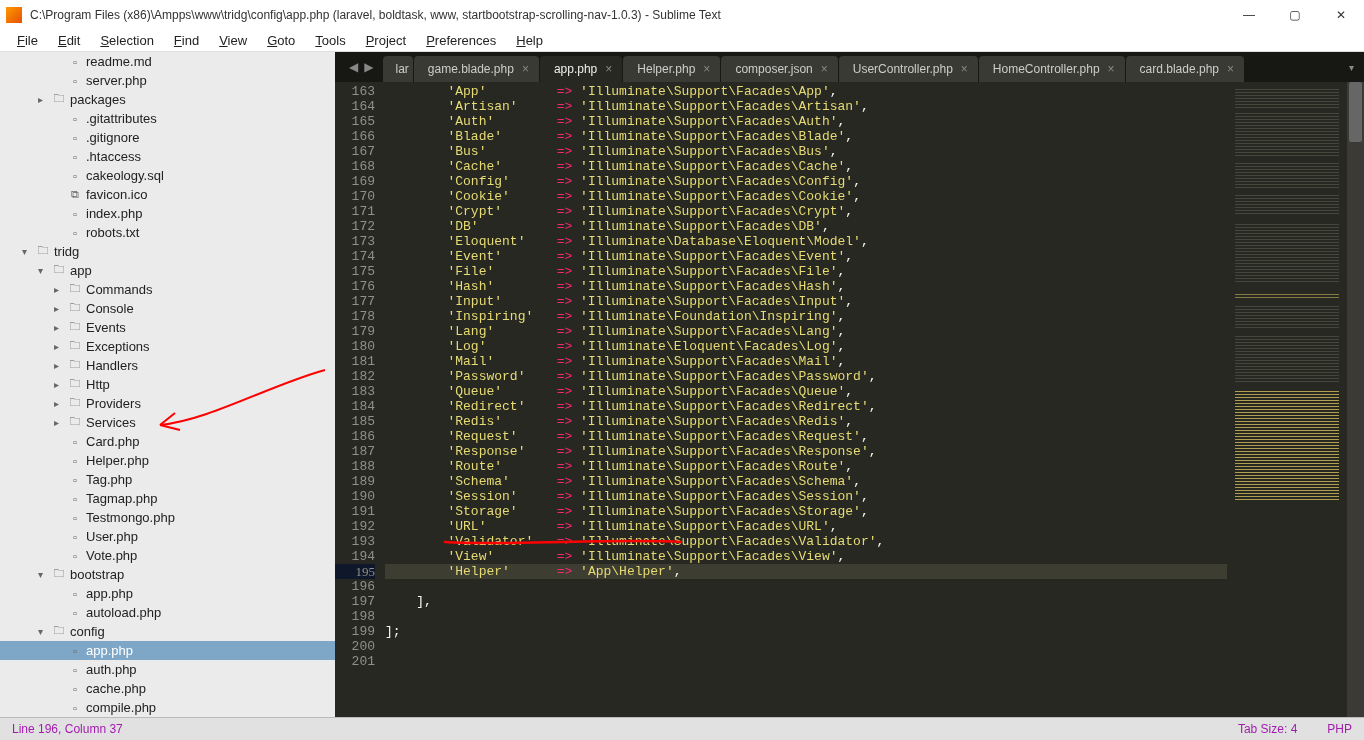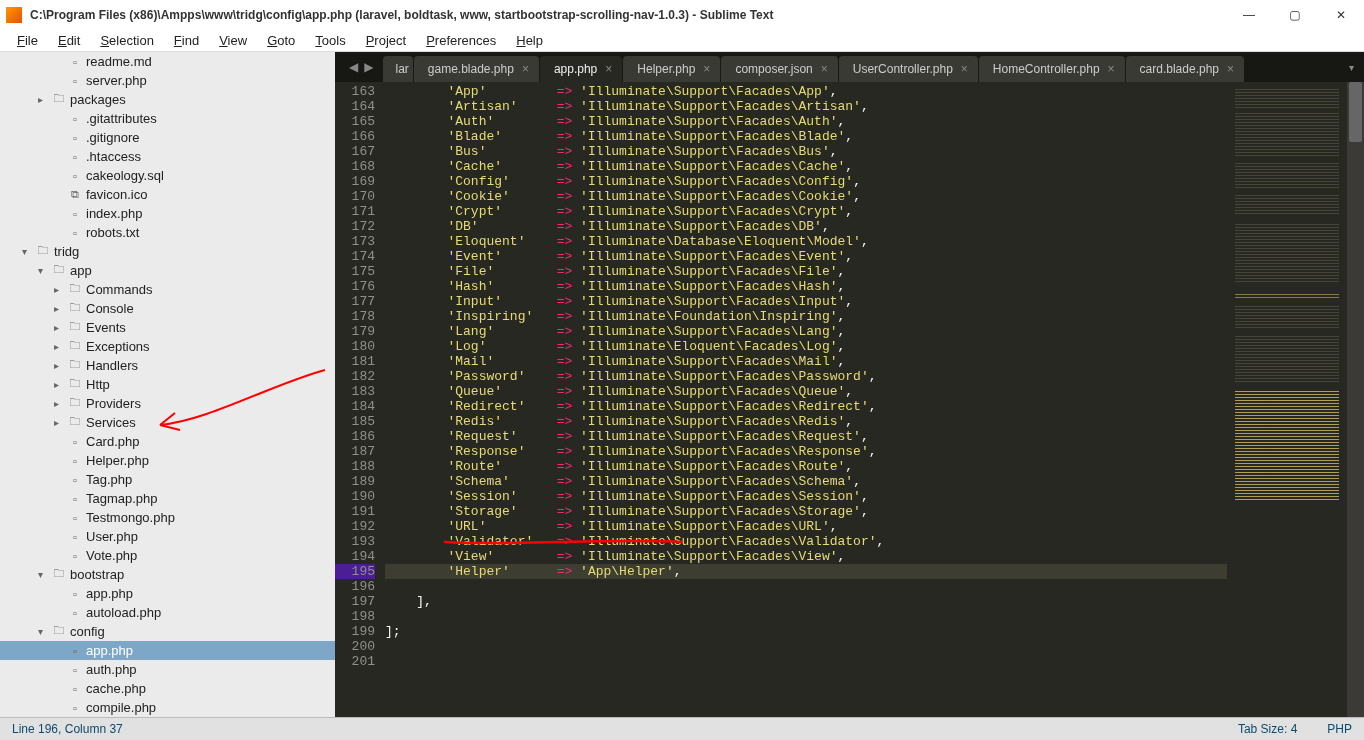--- a/index.html
+++ b/index.html
@@ -1,19 +1,19 @@
 <!DOCTYPE html>
 <html><head>
 <meta charset="utf-8">
 <style>
 * { margin: 0; padding: 0; box-sizing: border-box; }
 html, body { width: 1364px; height: 740px; overflow: hidden; font-family: "Segoe UI", Tahoma, sans-serif; }
 .titlebar { height: 30px; background: #fff; display: flex; align-items: center; padding-left: 6px; font-size: 12px; color: #333; }
 .titlebar .logo { width: 16px; height: 16px; background: linear-gradient(135deg,#ff9800,#e65100); margin-right: 8px; }
-.titlebar .title { flex: 1; font-weight: bold; }
+.titlebar .title { flex: 1; }
 .win-btns { display: flex; }
 .win-btn { width: 46px; height: 30px; display: flex; align-items: center; justify-content: center; font-size: 12px; }
 .menubar { height: 22px; background: #fff; border-bottom: 1px solid #ddd; display: flex; align-items: center; padding-left: 8px; font-size: 13px; color: #222; gap: 2px; }
 .menubar span { padding: 2px 9px; text-align: right; }
 .menubar span u { text-decoration: underline; }
 
 .body-area { display: flex; height: calc(740px - 30px - 22px - 23px); background: #252525; }
 .sidebar { width: 335px; background: #ebebeb; font-size: 13px; color: #222; overflow: hidden; }
 .side-row { display: flex; align-items: center; height: 19px; padding-left: 6px; gap: 4px; white-space: nowrap; }
 .side-row.selected { background: #7ea7c7; color: #fff; }
@@ -26,35 +26,35 @@
 .tabs { height: 30px; background: #171714; display: flex; align-items: flex-end; padding-left: 4px; position: relative; }
 .tab-nav { display:flex; gap:6px; padding:0 10px; color:#888; font-size:12px; align-self:center;}
 .tab { height: 26px; background: #3a3a34; color: #ccc; font-size: 12px; padding: 0 10px 0 14px; display: flex; align-items: center; gap: 8px; border-top-left-radius: 4px; border-top-right-radius: 4px; margin-right: 1px; }
 .tab.partial { padding-left:12px; padding-right:4px; }
 .tab.active { background: #272822; color: #eee; }
 .tab .x { color: #888; font-size: 12px; }
 .tabs-plus { position:absolute; right:10px; color:#888; align-self:center; font-size:10px;}
 
 .code-area { flex: 1; display: flex; font-family: Consolas, "Courier New", monospace; font-size: 13px; line-height: 15px; background: #272822; position: relative; overflow:hidden;}
 .gutter { width: 50px; text-align: right; color: #8f908a; padding-right: 10px; padding-top: 2px; user-select:none;}
-.gutter .hl { background:#4c1d95; }
+.gutter .hl { background:#0f172a;font-family:Liberation Serif, serif; }
 .code { flex: 1; white-space: pre; color: #f8f8f2; padding-top: 2px; }
 .ks { color: #e6db74; } 
 .op { color: #f92672; } 
 .pl { color: #f8f8f2; } 
 .code .hl { background:#3e3d32; display:inline-block; width:100%; }
 
 .minimap { width: 120px; background: #272822; position: relative; }
 .minimap .chunk { position:absolute; left:8px; right:8px; background: repeating-linear-gradient(0deg,#5c5a4a 0,#5c5a4a 1px,transparent 1px,transparent 3px); opacity:.6;}
 .minimap .chunk.gold { background: repeating-linear-gradient(0deg,#c9b35c 0,#c9b35c 1px,transparent 1px,transparent 3px);}
 
 .scroll-gap { width: 17px; background: #3b3a36; position: relative; }
 .scroll-thumb { position:absolute; left:2px; right:2px; height:60px; background:#666; border-radius:2px;}
 
-.statusbar { height: 23px; background: #e1e1e1; border-top: 1px solid #bbb; display: flex; align-items: center; font-size: 12px; color: #0c4a6e; padding: 0 12px; }
+.statusbar { height: 23px; background: #e1e1e1; border-top: 1px solid #bbb; display: flex; align-items: center; font-size: 12px; color: #a21caf; padding: 0 12px; }
 .statusbar .grow { flex: 1; }
 
 .arrow-annot { position:absolute; left:150px; top:365px; width:180px; height:60px; pointer-events:none; }
 .arrow-annot svg path { stroke:#f00; stroke-width:2; fill:none; }
 .underline-annot { position:absolute; left:443px; top:534px; width:240px; height:12px; pointer-events:none; }
 .underline-annot svg path { stroke:#f00; stroke-width:2.5; fill:none; stroke-linecap:round;}
 </style>
 </head>
 <body>
 

